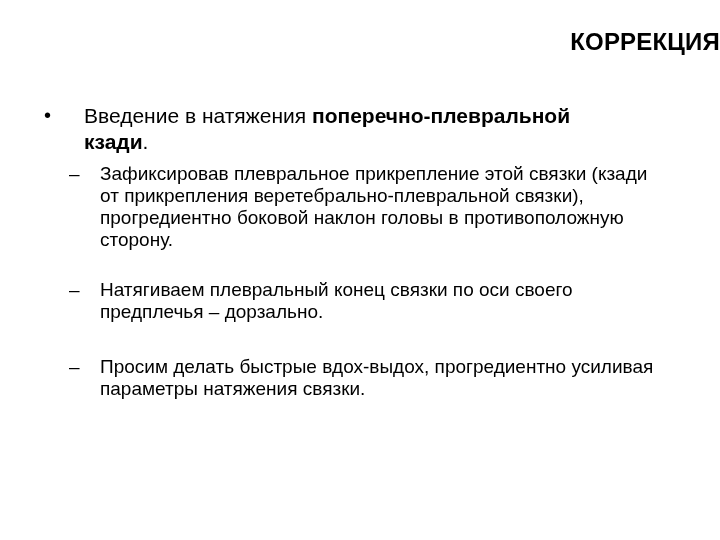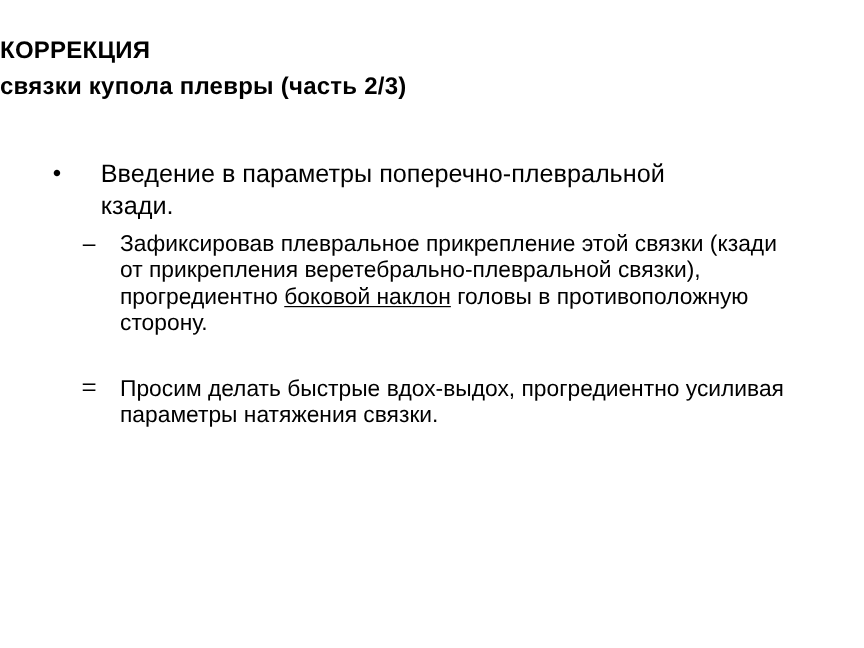--- a/index.html
+++ b/index.html
@@ -11,23 +11,23 @@
     position: relative;
     width: 720px;
     height: 540px;
     background: #ffffff;
     color: #000000;
     font-family: "Liberation Sans", sans-serif;
     overflow: hidden;
   }
   .title {
     padding-top: 27px;
-    text-align: left;
+    text-align: right;
     font-weight: 700;
-    font-size: 20px;
+    font-size: 24px;
     line-height: 30px;
     letter-spacing: 0.2px;
   }
   .l1-item {
     position: relative;
     margin: 46px 44px 0 84px;
     font-size: 21px;
     line-height: 26px;
   }
   .l1-item .marker {
@@ -42,45 +42,45 @@
     font-size: 19px;
     line-height: 22px;
   }
   .l2-item .marker {
     position: absolute;
     left: -31px;
     top: 0;
   }
   .l2-item.gap-med { margin-top: 28px; }
   .l2-item.gap-big { margin-top: 33px; }
-  .bold { font-weight: 400; }
-  .underlined { text-decoration: underline; text-underline-offset: 2px; }
+  .bold { font-weight: 700; }
+  .underlined { text-underline-offset: 2px; }
 </style>
 </head>
 <body>
 
 <div class="slide">
 
   <div class="title">
     <span>КОРРЕКЦИЯ</span><br>
-    <span>связки купола плевры (часть 2/3)</span>
   </div>
 
   <div class="l1-item">
     <span class="marker">•</span>
-    <span><span>Введение в параметры </span><span class="bold">поперечно-плевральной</span><br><span class="bold">кзади</span><span>.</span></span>
+    <span><span>Введение в натяжения </span><span class="bold">поперечно-плевральной</span><br><span class="bold">кзади</span><span>.</span></span>
   </div>
 
   <div class="l2-item">
     <span class="marker">–</span>
     <span><span>Зафиксировав плевральное прикрепление этой связки (кзади от прикрепления веретебрально-плевральной связки), прогредиентно </span><span class="underlined">боковой наклон</span><span> головы в противоположную сторону.</span></span>
   </div>
 
   <div class="l2-item gap-med">
     <span class="marker">–</span>
+    <span><span>Натягиваем плевральный конец связки по оси своего предплечья – </span><span class="underlined">дорзально</span><span>.</span></span>
   </div>
 
   <div class="l2-item gap-big">
     <span class="marker">–</span>
     <span><span>Просим делать быстрые вдох-выдох, прогредиентно усиливая параметры натяжения связки.</span><span class="underlined"></span><span></span></span>
   </div>
 
 </div>
 
 </body></html>

